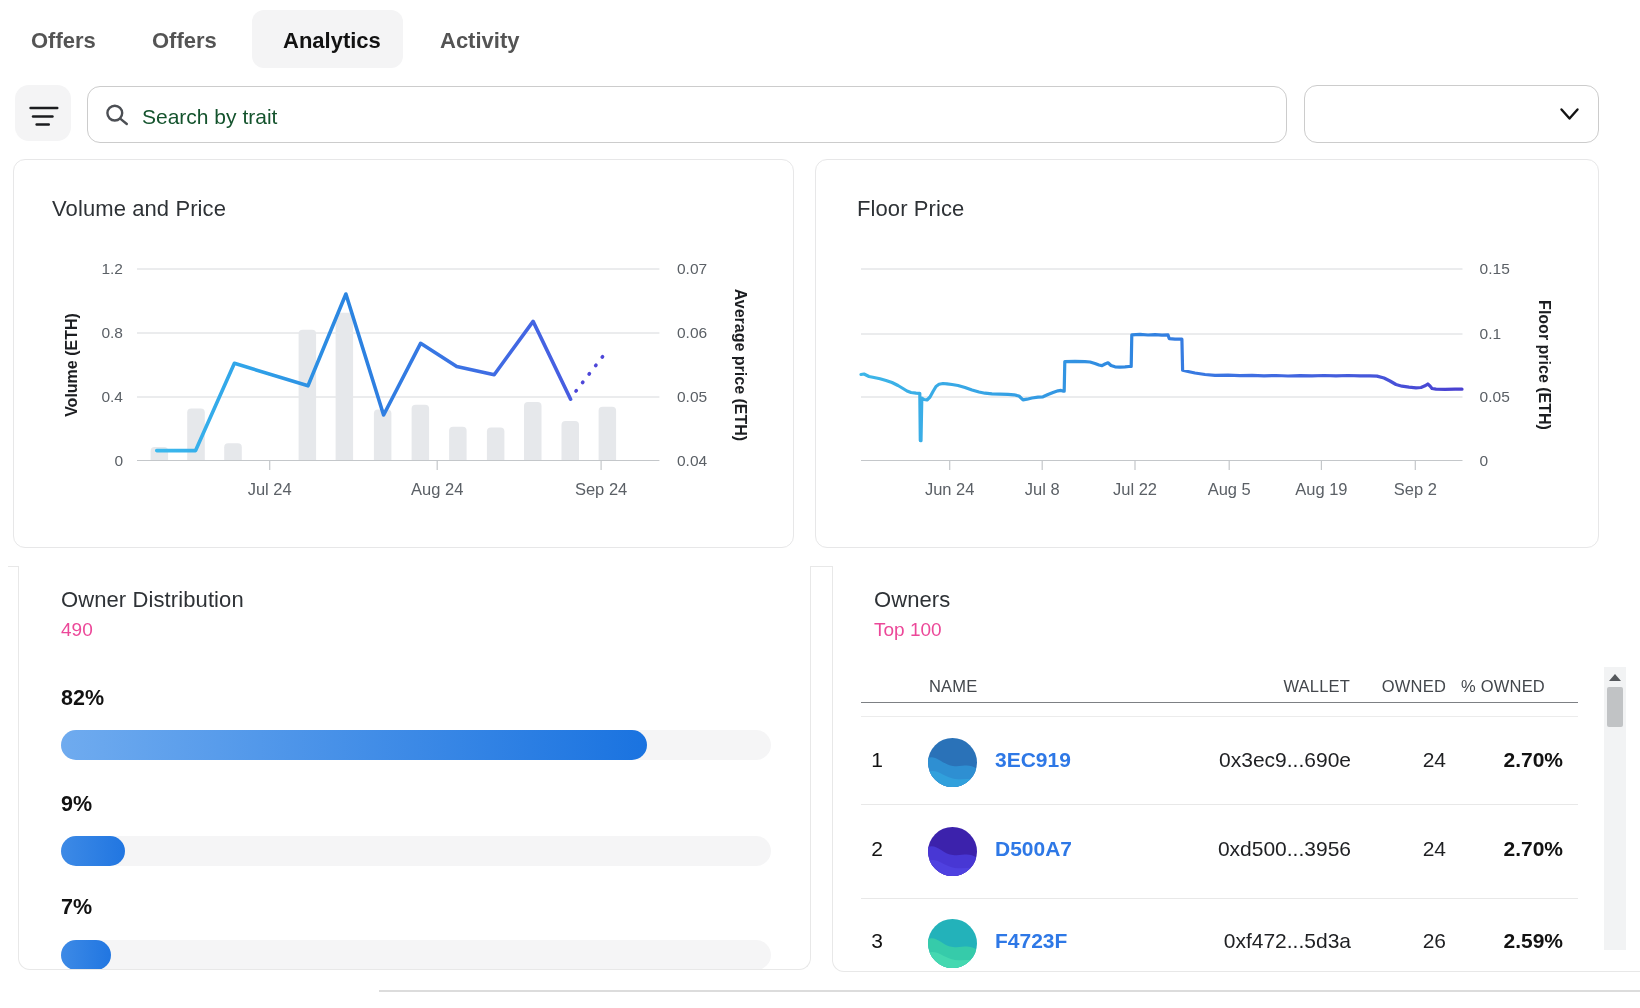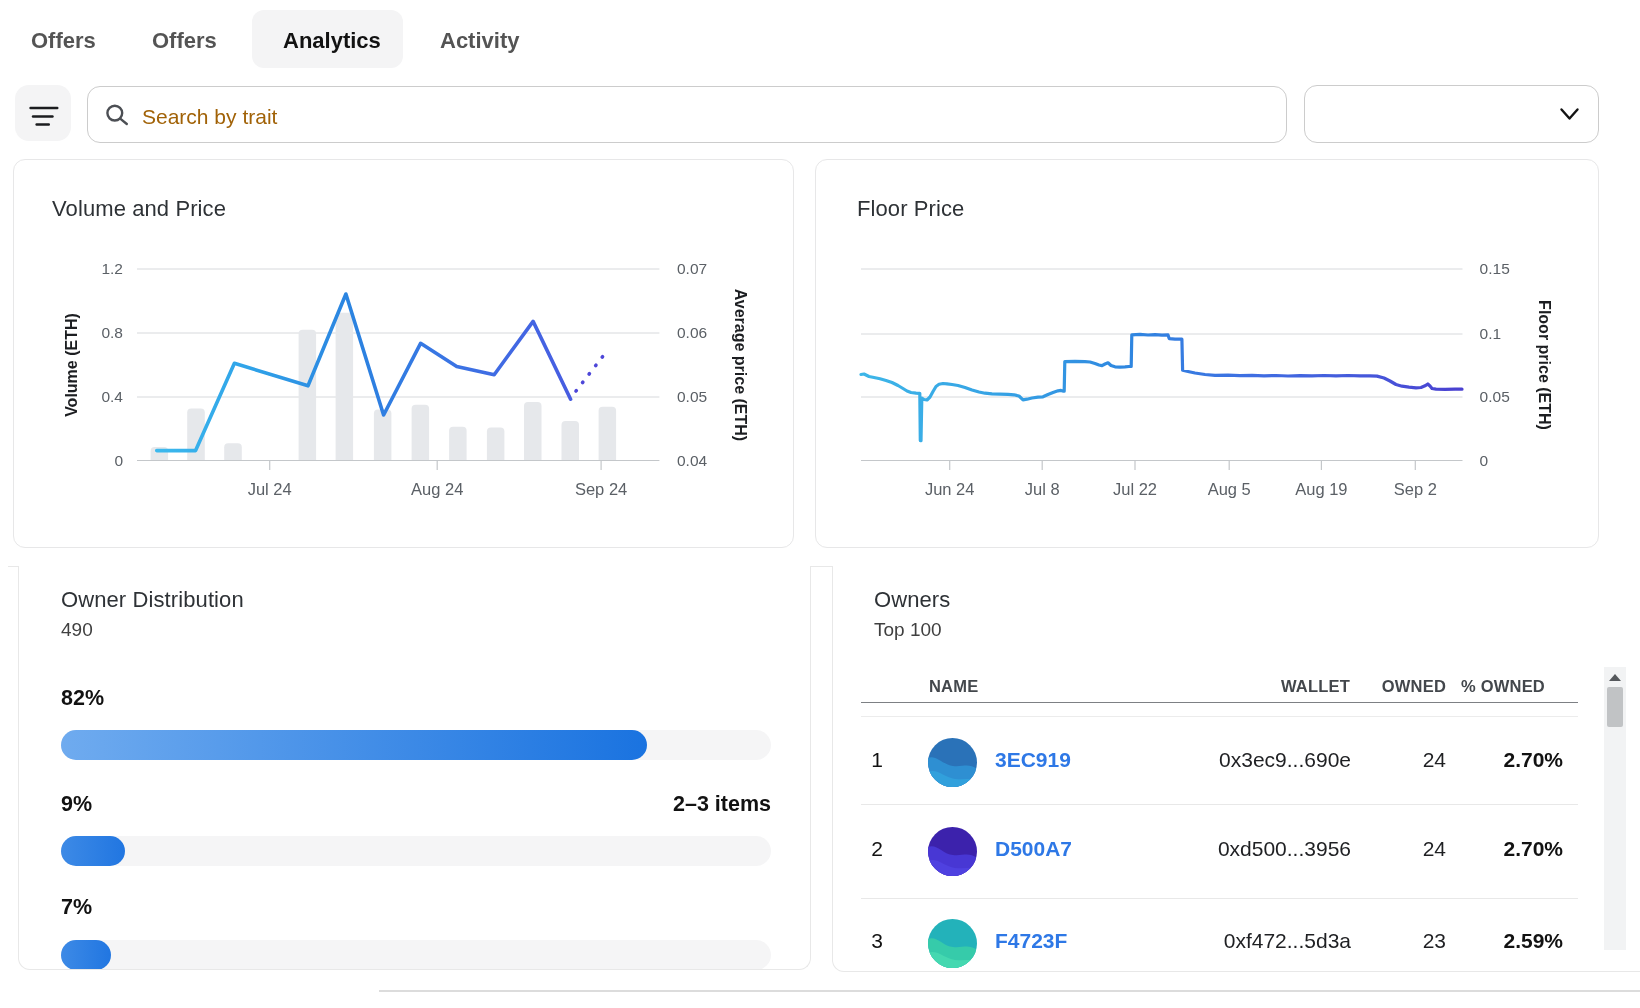--- a/index.html
+++ b/index.html
@@ -3,27 +3,27 @@
 <meta charset="utf-8">
 <style>
 * { margin:0; padding:0; box-sizing:border-box; }
 body { font-family:"Liberation Sans", sans-serif; background:#fff; }
 #page { position:relative; width:1640px; height:1008px; overflow:hidden; background:#fff; }
 .abs { position:absolute; }
 .tab { position:absolute; top:12px; height:58px; display:flex; align-items:center; font-size:22px; font-weight:600; color:#545454; }
 .card { position:absolute; background:#fff; border:1px solid #e7e7e8; border-radius:12px; }
 .bcard { position:absolute; background:#fff; border:1px solid #e8e8e8; border-top:none; border-radius:0 0 12px 12px; overflow:hidden; }
 .ctitle { position:absolute; font-size:22px; font-weight:500; color:#2e3236; letter-spacing:0.1px; }
-.csub { position:absolute; font-size:19px; color:#404040; }
+.csub { position:absolute; font-size:19px; color:#ec4899; }
 .chart { position:absolute; }
 .pctL { position:absolute; font-size:21.5px; font-weight:700; color:#121212; }
 .pctR { position:absolute; font-size:21.5px; font-weight:700; color:#121212; width:710px; text-align:right; }
 .track { position:absolute; width:710px; height:29.5px; border-radius:15px; background:#f5f5f6; }
 .fill { position:absolute; height:29.5px; border-radius:15px; }
-.hdr { position:absolute; font-size:16.5px; font-weight:700; color:#43474c; letter-spacing:0.2px; }
+.hdr { position:absolute; font-size:16.5px; font-weight:400; color:#43474c; letter-spacing:0.2px; }
 .cellR { position:absolute; font-size:21px; color:#1f2023; text-align:right; }
 .rowline { position:absolute; height:1px; background:#e8e8e8; left:28px; width:717px; }
 </style>
 </head>
 <body>
 <div id="page">
 
 <div class="abs" style="left:251.5px;top:10px;width:151px;height:58px;border-radius:12px;background:#f4f4f5"></div>
 <div class="tab" style="left:31px">Offers</div>
 <div class="tab" style="left:152px">Offers</div>
@@ -37,21 +37,21 @@
 <line x1="18" y1="31.5" x2="37.5" y2="31.5"></line>
 <line x1="21.6" y1="39.5" x2="33.8" y2="39.5"></line>
 </g>
 </svg>
 
 <div class="abs" style="left:87px;top:86px;width:1200px;height:57px;border:1px solid #cccccc;border-radius:13px;background:#fff"></div>
 <svg class="abs" style="left:100px;top:96px" width="36" height="36" viewBox="0 0 36 36">
 <circle cx="14.8" cy="17.1" r="7.4" fill="none" stroke="#4c4f54" stroke-width="2.4"></circle>
 <line x1="20.2" y1="22.6" x2="26.8" y2="28" stroke="#4c4f54" stroke-width="2.4" stroke-linecap="round"></line>
 </svg>
-<div class="abs" style="left:142px;top:86px;height:62px;display:flex;align-items:center;font-size:21px;color:#a16207">Search by trait</div>
+<div class="abs" style="left:142px;top:86px;height:62px;display:flex;align-items:center;font-size:21px;color:#14532d">Search by trait</div>
 
 <div class="abs" style="left:1304px;top:85px;width:295px;height:58px;border:1px solid #cccccc;border-radius:13px;background:#fff"></div>
 <svg class="abs" style="left:1556px;top:103px" width="28" height="24" viewBox="0 0 28 24">
 <polyline points="5.5,6.5 13.5,15.5 21.5,6.5" fill="none" stroke="#131313" stroke-width="2.4" stroke-linecap="round" stroke-linejoin="round"></polyline>
 </svg>
 
 <div class="card" style="left:13px;top:159px;width:781px;height:389px"></div>
 <div class="card" style="left:815px;top:159px;width:784px;height:389px"></div>
 <div class="ctitle" style="left:52px;top:196px">Volume and Price</div>
 <div class="ctitle" style="left:857px;top:196px">Floor Price</div>
@@ -160,21 +160,20 @@
 
 <div class="bcard" style="left:18px;top:566px;width:793px;height:404px">
   <div class="ctitle" style="left:42px;top:21px">Owner Distribution</div>
   <div class="csub" style="left:42px;top:53px">490</div>
 
   <div class="pctL" style="left:42px;top:120px">82%</div>
   <div class="track" style="left:42px;top:164px"></div>
   <div class="fill" style="left:42px;top:164px;width:585.6px;background:linear-gradient(90deg,#6fabef,#1a73e0)"></div>
 
   <div class="pctL" style="left:42px;top:226px">9%</div>
-  <div class="pctR" style="left:42px;top:226px">2–3 items</div>
   <div class="track" style="left:42px;top:270px"></div>
   <div class="fill" style="left:42px;top:270px;width:63.9px;background:linear-gradient(90deg,#3d8ae6,#2176e1)"></div>
 
   <div class="pctL" style="left:42px;top:329px">7%</div>
   <div class="track" style="left:42px;top:374px"></div>
   <div class="fill" style="left:42px;top:374px;width:49.7px;background:linear-gradient(90deg,#3d8ae6,#2176e1)"></div>
 </div>
 
 <div class="bcard" style="left:832px;top:566px;width:860px;height:406px">
   <div class="ctitle" style="left:41px;top:21px">Owners</div>
@@ -233,21 +232,21 @@
             </clipPath>
           </defs>
 <g clip-path="url(#av3)">
 <rect width="49" height="49" fill="#23b2ba"></rect>
 <path d="M0 20 C8 16 15 27 25 28 C35 29 41 25 49 31 L49 49 L0 49 Z" fill="#36cbaa"></path>
 <path d="M0 34 C9 30 17 40 27 41 C37 42 44 40 49 42 L49 49 L0 49 Z" fill="#45d8b0"></path>
 </g>
 </svg></div>
   <div class="abs" style="left:162px;top:363px;font-size:21px;font-weight:700;color:#2e78e6">F4723F</div>
   <div class="cellR" style="left:318px;top:363px;width:200px">0xf472...5d3a</div>
-  <div class="cellR" style="left:513px;top:363px;width:100px">23</div>
+  <div class="cellR" style="left:513px;top:363px;width:100px">26</div>
   <div class="cellR" style="left:609px;top:363px;width:121px;font-weight:700;color:#121212">2.59%</div>
 
   <div class="abs" style="left:771px;top:101px;width:22px;height:283px;background:#f2f3f4"></div>
   <svg class="abs" style="left:771px;top:101px" width="22" height="22" viewBox="0 0 22 22">
         <path d="M11 7 L17 14 L5 14 Z" fill="#55585c"></path>
       </svg>
   <div class="abs" style="left:774px;top:121px;width:16px;height:40px;background:#c1c3c5;border-radius:2px"></div>
 </div>
 
 <div class="abs" style="left:379px;top:990px;width:1261px;height:2px;background:#dcdcdc"></div>

